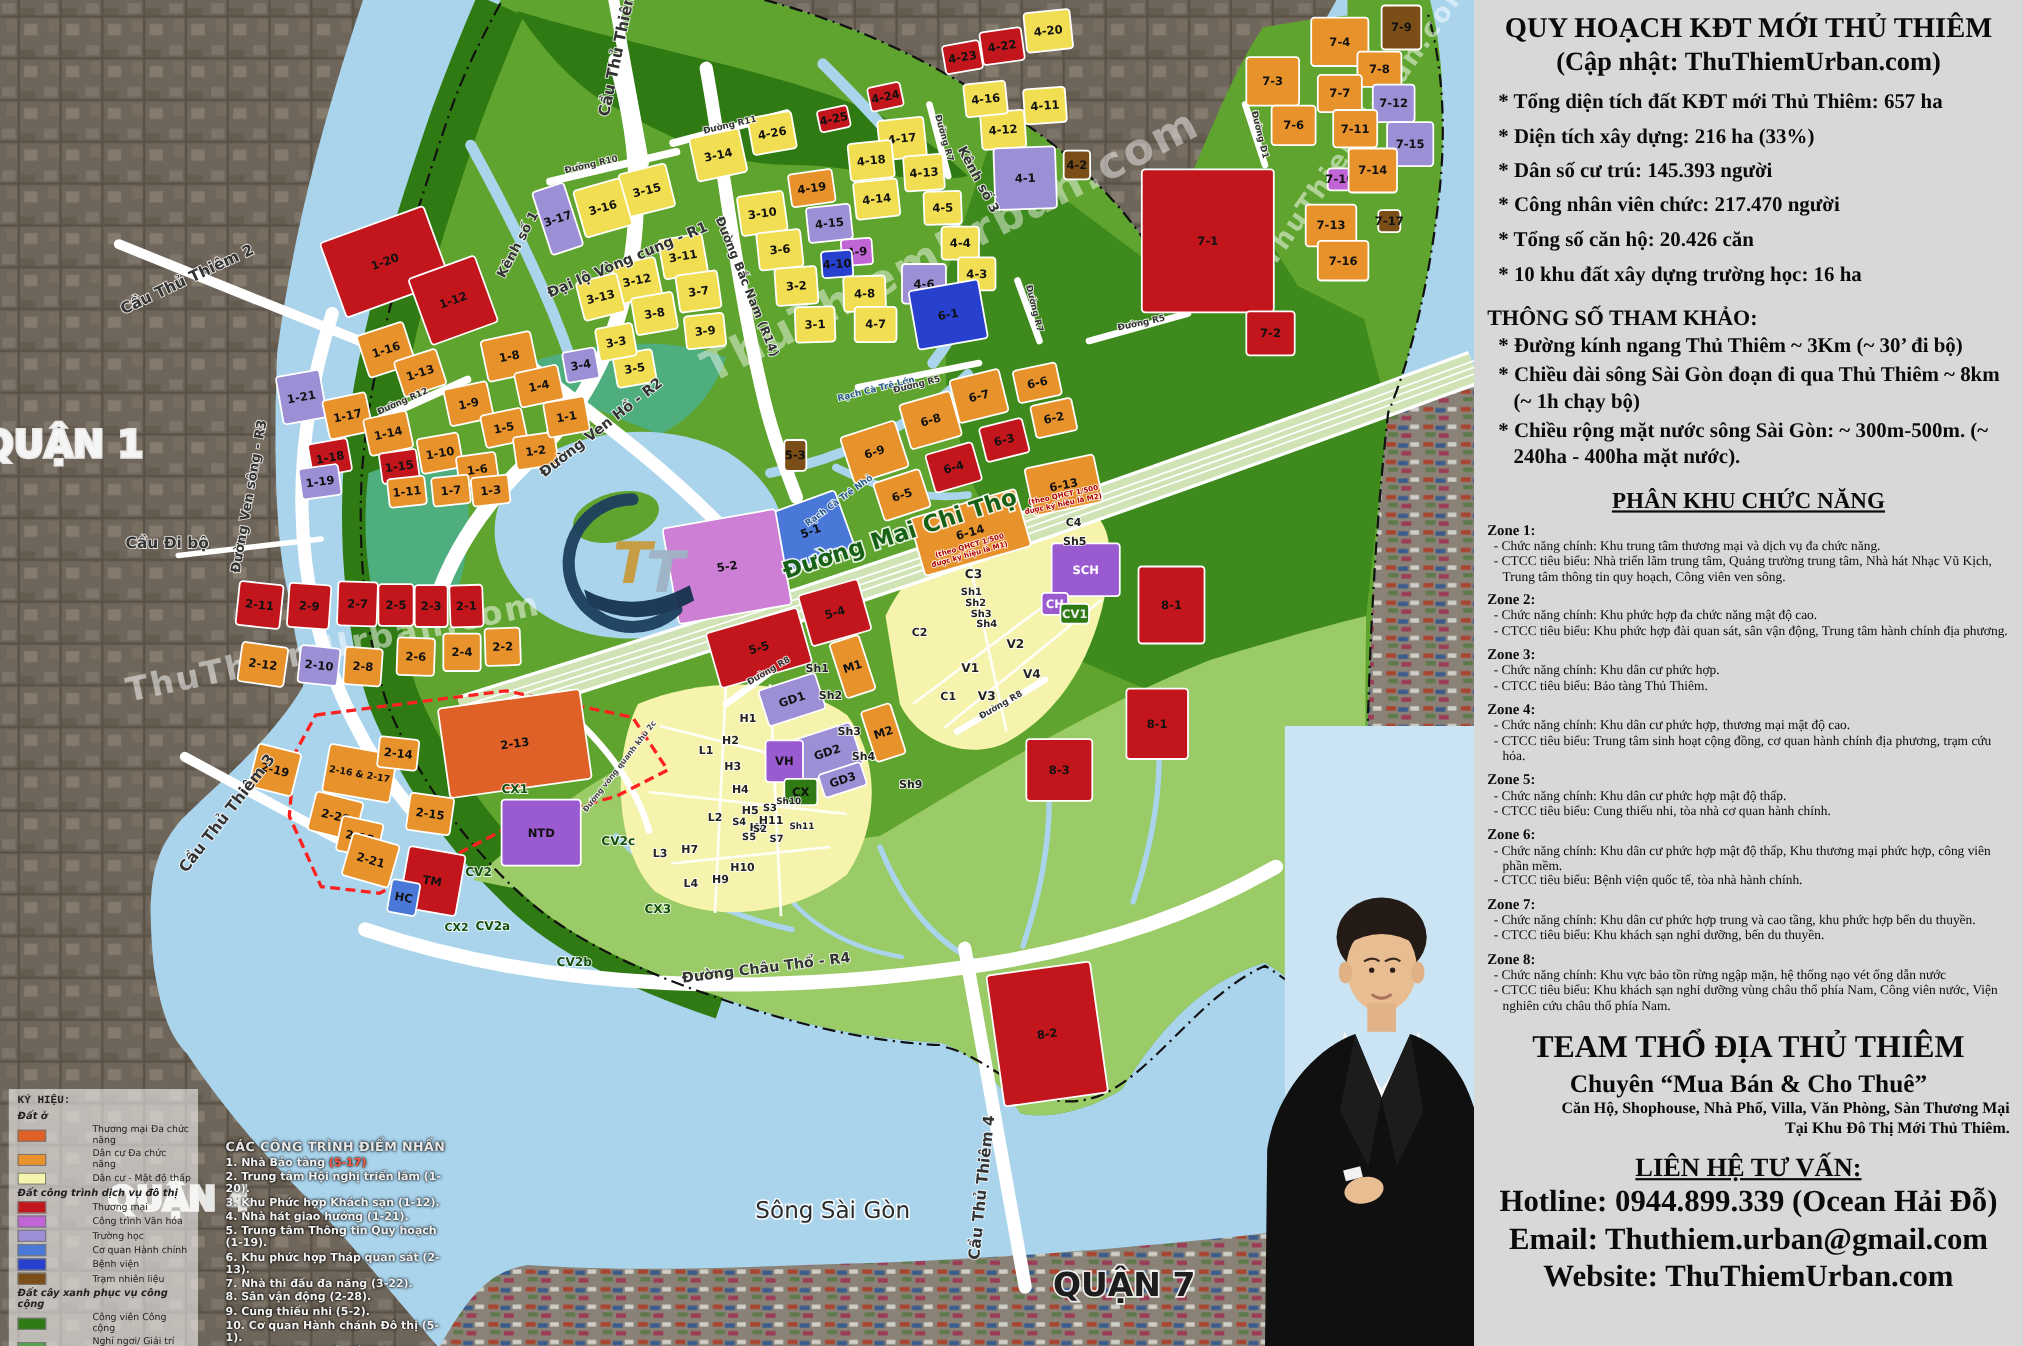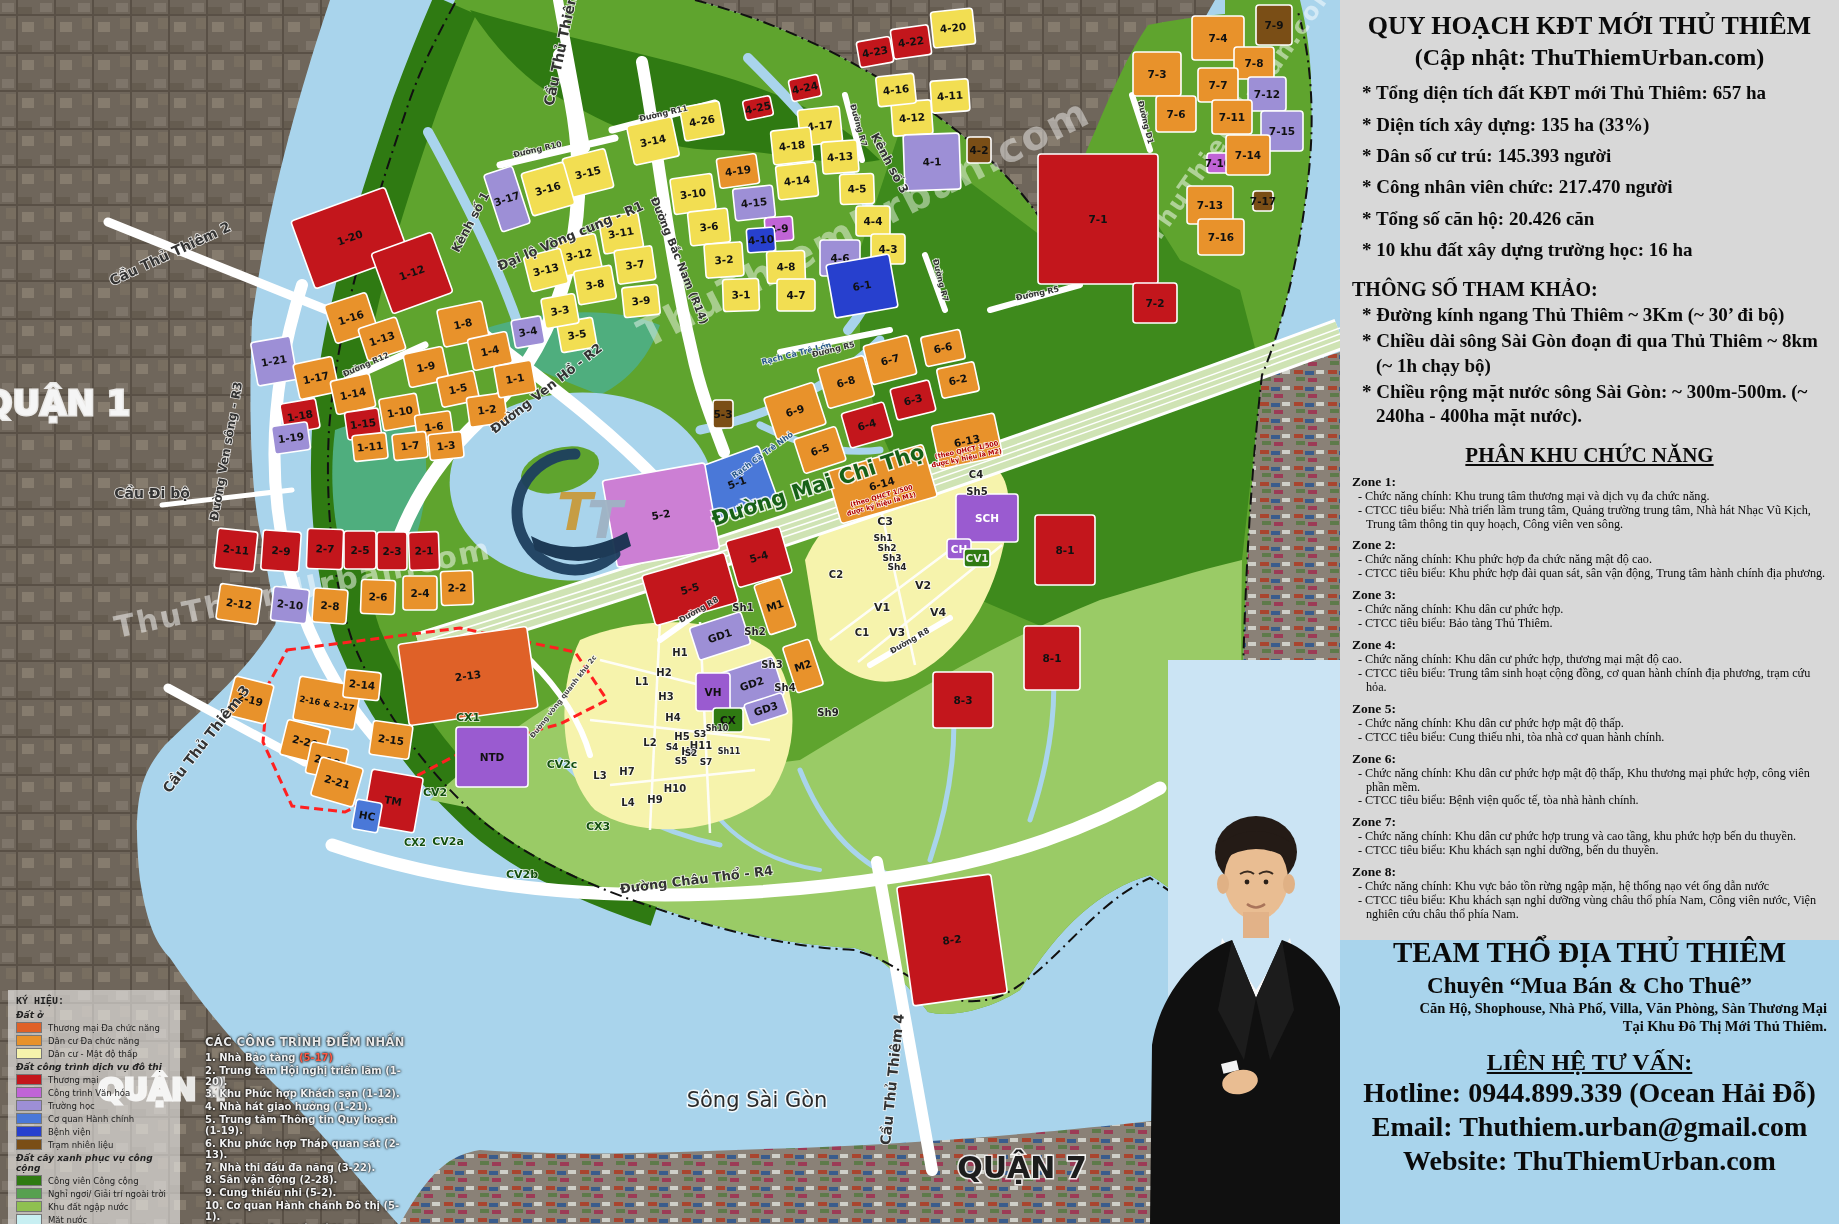--- a/index.html
+++ b/index.html
@@ -1,40 +1,40 @@
 <!DOCTYPE html>
 <html><head>
 <meta charset="utf-8">
 <style>
   html,body{margin:0;padding:0;background:#888;}
   #stage{position:relative;width:1839px;height:1224px;overflow:hidden;background:#A9D4EC;font-family:"DejaVu Sans",sans-serif;}
   #mapwrap{position:absolute;left:0;top:0;width:1340px;height:1224px;}
   svg text{font-family:"DejaVu Sans",sans-serif;}
   
-  #panel{position:absolute;left:1340px;top:0;width:499px;height:940px;background:#D8D8D8;
+  #panel{position:absolute;left:1340px;top:0;width:499px;height:1224px;background:#D8D8D8;
          font-family:"Liberation Serif","DejaVu Serif",serif;color:#0a0a0a;box-sizing:border-box;padding:10px 12px 6px 12px;}
   .ptitle{font-size:26px;font-weight:bold;text-align:center;line-height:1.25;}
   .psub{font-size:24px;font-weight:bold;text-align:center;line-height:1.2;margin-bottom:10px;}
   .stat,.ref{font-size:19px;font-weight:bold;line-height:1.28;padding-left:24px;text-indent:-14px;margin:7px 0;}
   .refhead{font-size:20px;font-weight:bold;margin-top:16px;}
   .ref{margin:2px 0;}
   .zhead{font-size:21px;font-weight:bold;text-align:center;text-decoration:underline;margin:14px 0 4px 0;}
   .zname{font-size:13.5px;font-weight:bold;margin-top:6px;}
   .zline{font-size:12.2px;line-height:1.14;padding-left:14px;text-indent:-8px;}
   .team-title{font-size:29px;font-weight:bold;text-align:center;margin-top:14px;}
   .team-tag{font-size:23px;font-weight:bold;text-align:center;margin-top:4px;}
   .team-desc{font-size:14.5px;font-weight:bold;text-align:right;line-height:1.25;}
   .c-title{font-size:24px;font-weight:bold;text-align:center;text-decoration:underline;margin-top:14px;}
   .c-line{font-size:28px;font-weight:bold;text-align:center;line-height:1.22;}
   
   #legend{position:absolute;left:8px;top:990px;width:172px;background:rgba(255,255,255,0.55);
           padding:6px 6px 8px 8px;box-sizing:border-box;font-size:8.5px;color:#222;}
   #legend .lt{font-weight:bold;font-size:10px;margin-bottom:3px;font-family:Liberation Mono, monospace;}
   .lg-head{font-weight:bold;font-style:italic;margin:3px 0 2px 0;font-size:9px;}
-  .lg-row{display:flex;align-items:center;margin:2px 0;}
+  .lg-row{display:flex;align-items:center;margin:2px 0;gap:36px;}
   .lg-sw{width:24px;height:9px;border:1px solid #777;margin-right:6px;flex:0 0 auto;}
   
   #landmarks{position:absolute;left:205px;top:1036px;width:200px;color:#f2f2f2;font-size:10px;line-height:1.12;
              text-shadow:0 0 3px #000,0 0 2px #000;}
   #landmarks .lmt{font-size:11.5px;font-weight:bold;letter-spacing:.4px;margin-bottom:3px;color:#e8e8e8;}
   #landmarks .lmi{margin-bottom:1.5px;font-weight:bold;}
   #landmarks .red{color:#ff5a45;}
 </style>
 </head>
 <body>
@@ -876,21 +876,21 @@
           <div class="lmi">11. Bệnh viện quốc tế (6-1).</div>
         </div>
   </div>
   </div>
 
   <div id="panel">
     <div class="ptitle">QUY HOẠCH KĐT MỚI THỦ THIÊM</div>
     <div class="psub">(Cập nhật: ThuThiemUrban.com)</div>
     <div id="stats">
         <div class="stat">* Tổng diện tích đất KĐT mới Thủ Thiêm: 657 ha</div>
-        <div class="stat">* Diện tích xây dựng: 135 ha   (33%)</div>
+        <div class="stat">* Diện tích xây dựng: 216 ha   (33%)</div>
         <div class="stat">* Dân số cư trú: 145.393 người</div>
         <div class="stat">* Công nhân viên chức: 217.470 người</div>
         <div class="stat">* Tổng số căn hộ: 20.426 căn</div>
         <div class="stat">* 10 khu đất xây dựng trường học: 16 ha</div>
       </div>
     <div class="refhead">THÔNG SỐ THAM KHẢO:</div>
     <div id="refs">
         <div class="ref">* Đường kính ngang Thủ Thiêm ~ 3Km (~ 30’ đi bộ)</div>
         <div class="ref">* Chiều dài sông Sài Gòn đoạn đi qua Thủ Thiêm ~ 8km (~ 1h chạy bộ)</div>
         <div class="ref">* Chiều rộng mặt nước sông Sài Gòn: ~ 300m-500m. (~ 240ha - 400ha mặt nước).</div>

